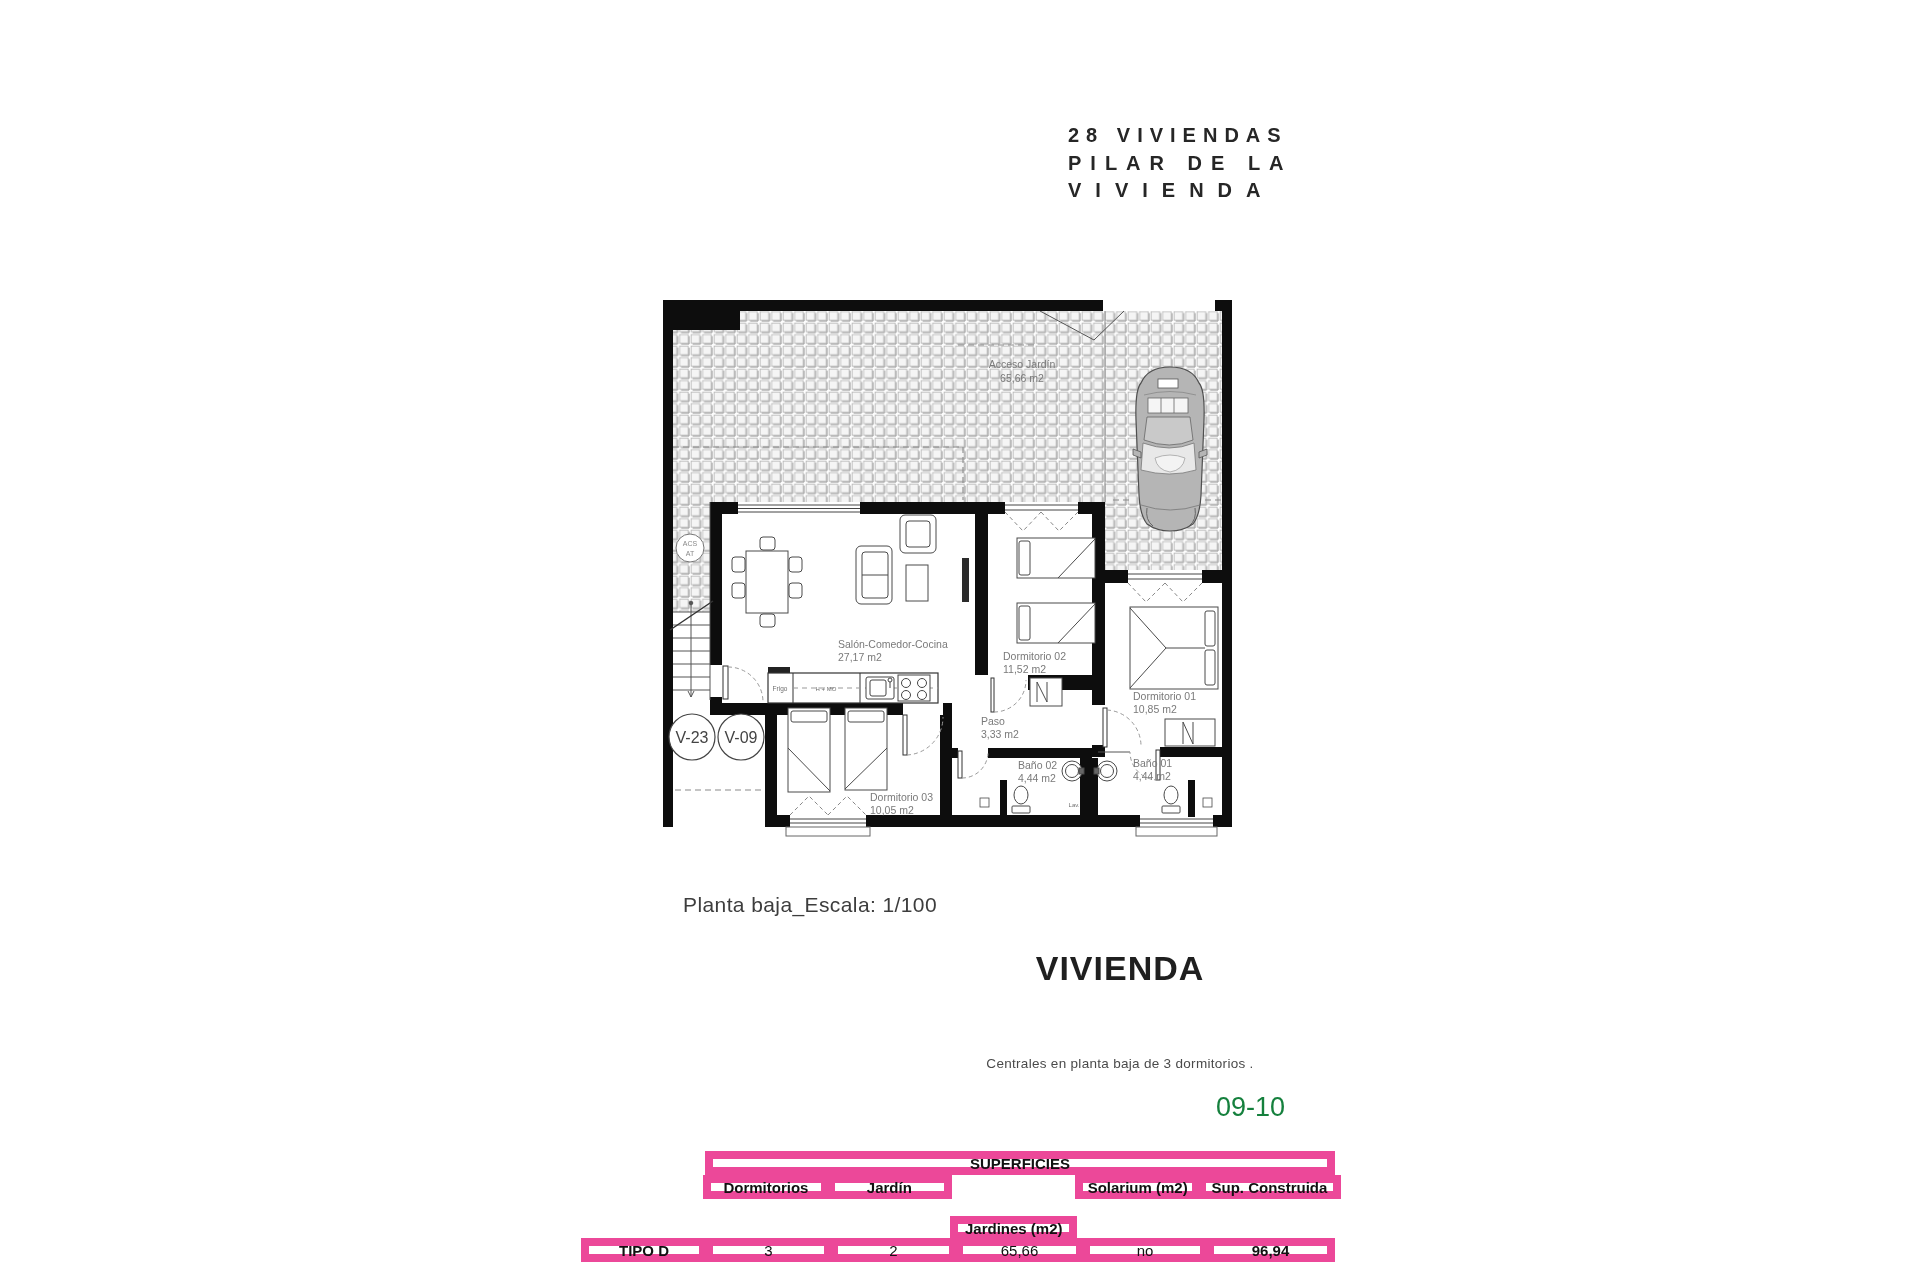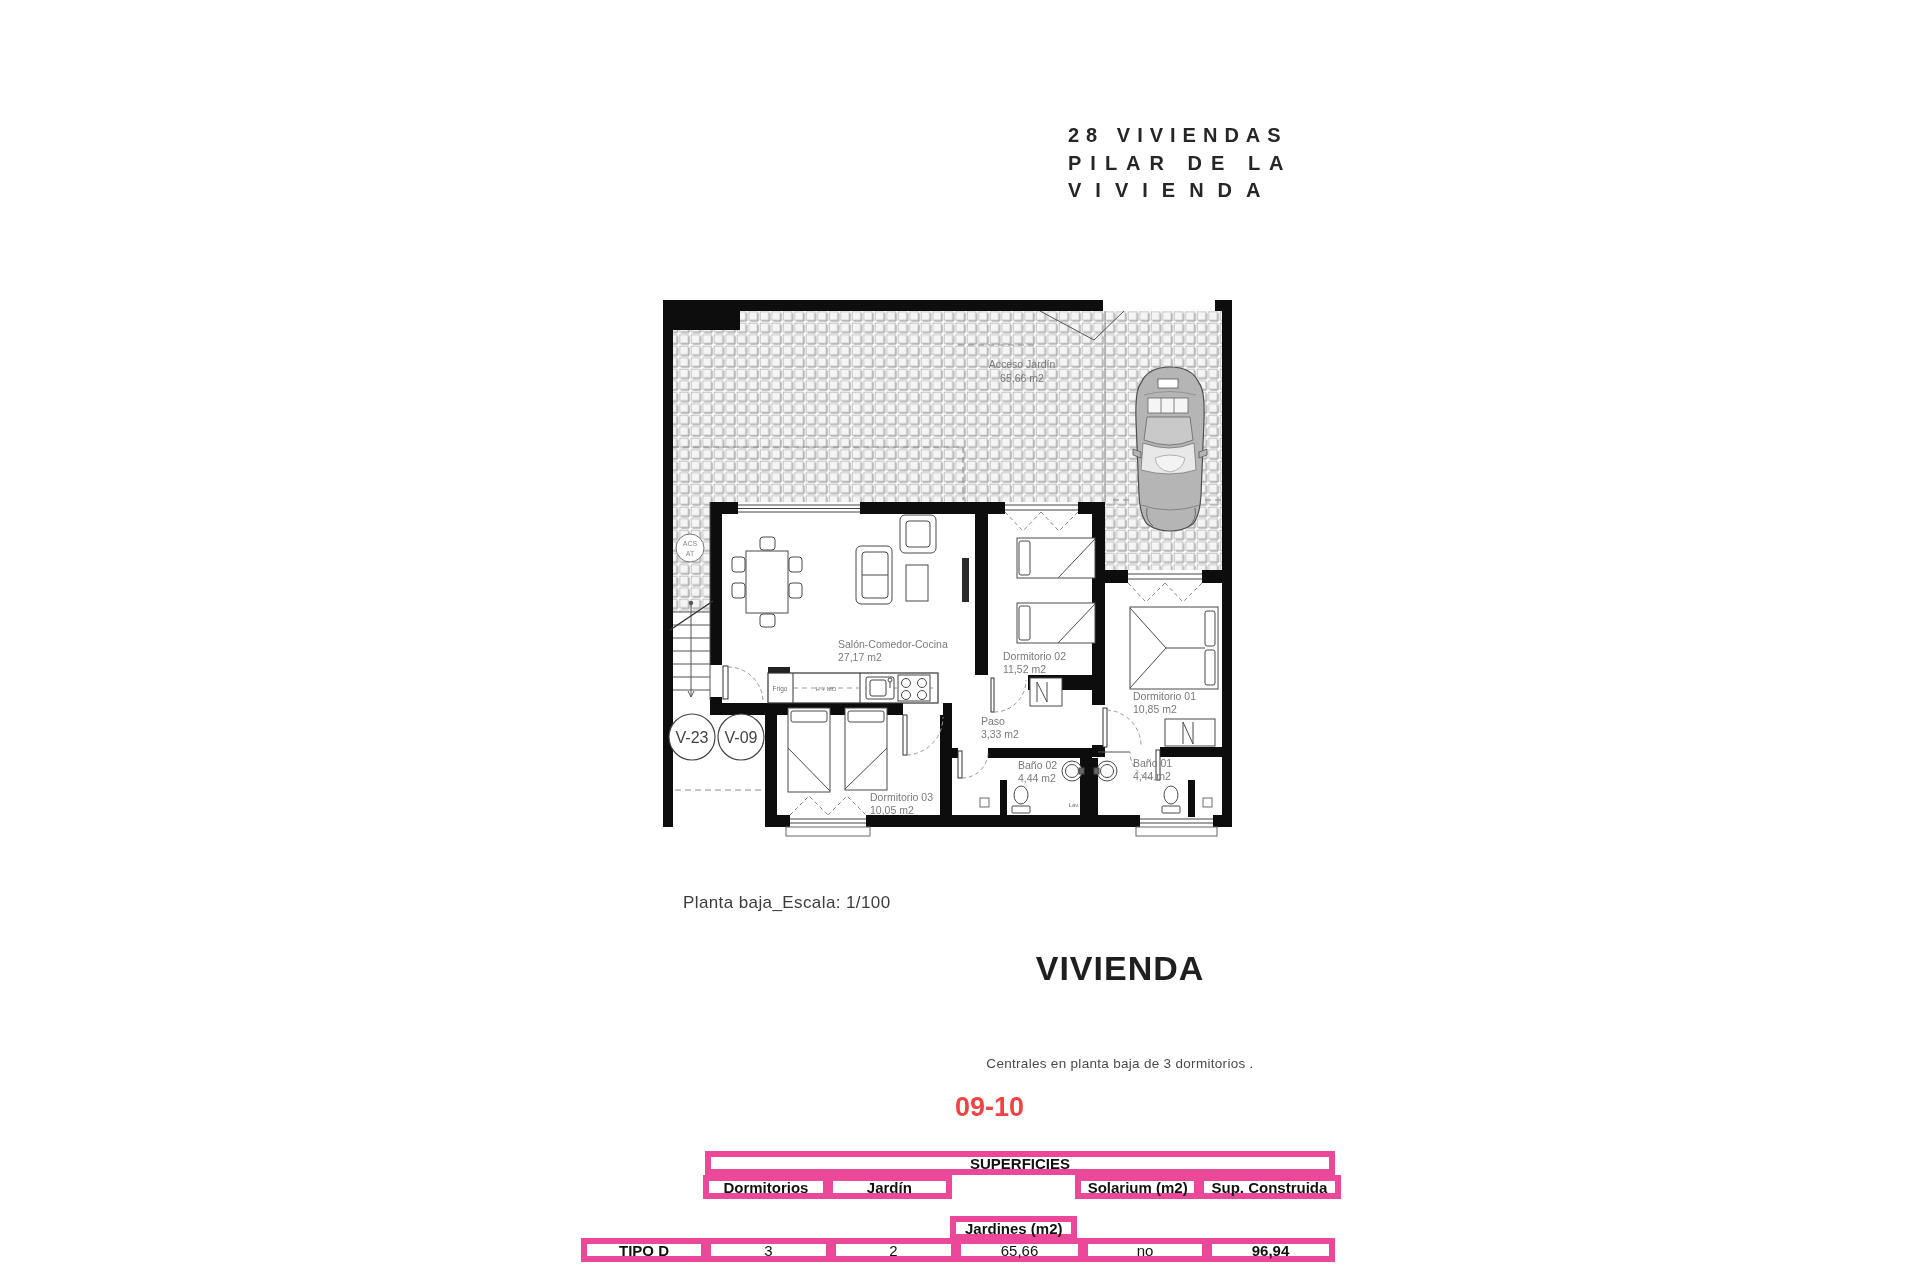--- a/index.html
+++ b/index.html
@@ -6,34 +6,34 @@
   body{width:1920px;height:1280px;position:relative;overflow:hidden;
        font-family:"Liberation Sans", sans-serif;color:#262626;}
   .abs{position:absolute;}
   
   .proj-title{left:1068px;top:122px;font-weight:bold;color:#262626;}
   .proj-title div{font-size:20px;line-height:27.5px;white-space:nowrap;}
   .pt-l1{letter-spacing:7px;}
   .pt-l2{letter-spacing:9px;}
   .pt-l3{letter-spacing:14px;}
   
-  .caption{left:683px;top:893px;font-size:17px;color:#3d3d3d;letter-spacing:0.4px;text-align:right;}
+  .caption{left:683px;top:893px;font-size:21px;color:#3d3d3d;letter-spacing:0.4px;text-align:right;}
   
   .tblock{left:955px;top:950px;width:330px;text-align:center;color:#1f1f1f;}
   .tb-heading{font-size:34px;font-weight:bold;letter-spacing:1px;line-height:36px;}
   .tb-sub{margin-top:8px;font-size:23px;font-weight:bold;letter-spacing:1px;}
   .tb-letter{font-size:31px;font-weight:bold;margin-left:6px;}
   .tb-desc{position:absolute;left:975px;top:1056px;width:290px;text-align:center;
            font-size:13.5px;color:#4a4a4a;letter-spacing:0.3px;}
-  .tb-units{position:absolute;left:955px;top:1092px;width:330px;text-align:left;
-            font-size:27px;font-weight:bold;color:#ef4444;}
+  .tb-units{position:absolute;left:955px;top:1092px;width:330px;text-align:right;
+            font-size:27px;font-weight:normal;color:#15803d;}
   
   .stable{left:581px;top:1153px;width:760px;font-size:15px;color:#111;}
   .trow{display:flex;}
-  .tcell{box-sizing:border-box;border:6px solid #ec4899;margin-left:-2px;margin-top:-2px;
+  .tcell{box-sizing:border-box;border:8px solid #ec4899;margin-left:-2px;margin-top:-2px;
          height:24px;display:flex;align-items:center;justify-content:center;background:#fff;}
   .tspacer{box-sizing:border-box;width:126px;height:24px;margin-left:0;}
   .bold{font-weight:bold;}
 </style>
 </head>
 <body>
 
 <div class="abs proj-title">
   <div class="pt-l1">28 VIVIENDAS</div>
   <div class="pt-l2">PILAR DE LA</div>

